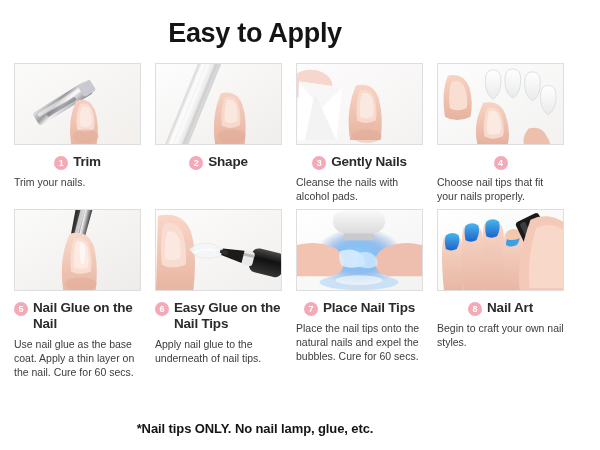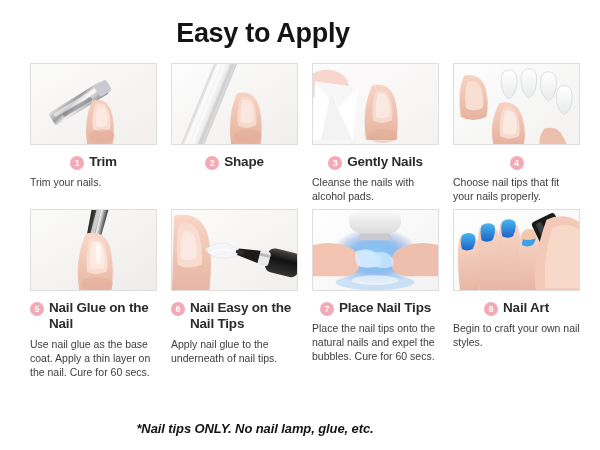--- a/index.html
+++ b/index.html
@@ -12,21 +12,20 @@
     background: #ffffff;
     font-family: "Liberation Sans", sans-serif;
     overflow: hidden;
     position: relative;
   }
   .page {
     width: 510px;
     height: 450px;
     position: relative;
     box-sizing: border-box;
-    padding-left: 16px;
   }
 
   
   .title {
     text-align: center;
     font-size: 27px;
     font-weight: bold;
     color: #141414;
     letter-spacing: -0.3px;
     padding-top: 19px;
@@ -111,21 +110,20 @@
   .note {
     position: absolute;
     left: 0;
     right: 0;
     bottom: 14px;
     text-align: center;
     font-size: 13px;
     font-weight: bold;
     color: #141414;
     letter-spacing: -0.1px;
-    font-style: italic;
   }
 </style>
 </head>
 <body>
 
 <div class="page">
 
   <div class="title">Easy to Apply</div>
 
   <div class="grid">
@@ -346,21 +344,21 @@
             <rect x="96" y="36" width="34" height="25" rx="7" fill="url(#cap6)"></rect>
             <rect x="88" y="41" width="11" height="15" rx="3" fill="#e9e9ea"></rect>
             <rect x="88" y="44" width="11" height="3" fill="#b9b9bb"></rect>
             <path d="M66 45 L88 42 L88 55 L66 52 Z" fill="#1b1b1b"></path>
             <path d="M64 47 L72 46 L72 51 L64 50 Z" fill="#2e2e2e"></path>
           </g>
         </svg>
       </div>
       <div class="head">
         <span class="badge">6</span>
-        <span class="head-title">Nail Easy on the Nail Tips</span>
+        <span class="head-title">Easy Glue on the Nail Tips</span>
       </div>
       <div class="desc">Apply nail glue to the underneath of nail tips.</div>
     </div>
 
     <div class="step">
       <div class="photo">
         <svg viewBox="0 0 127 82" preserveAspectRatio="none">
           <defs>
             <linearGradient id="bg7" x1="0" y1="0" x2="1" y2="1">
               <stop offset="0%" stop-color="#ffffff"></stop>

